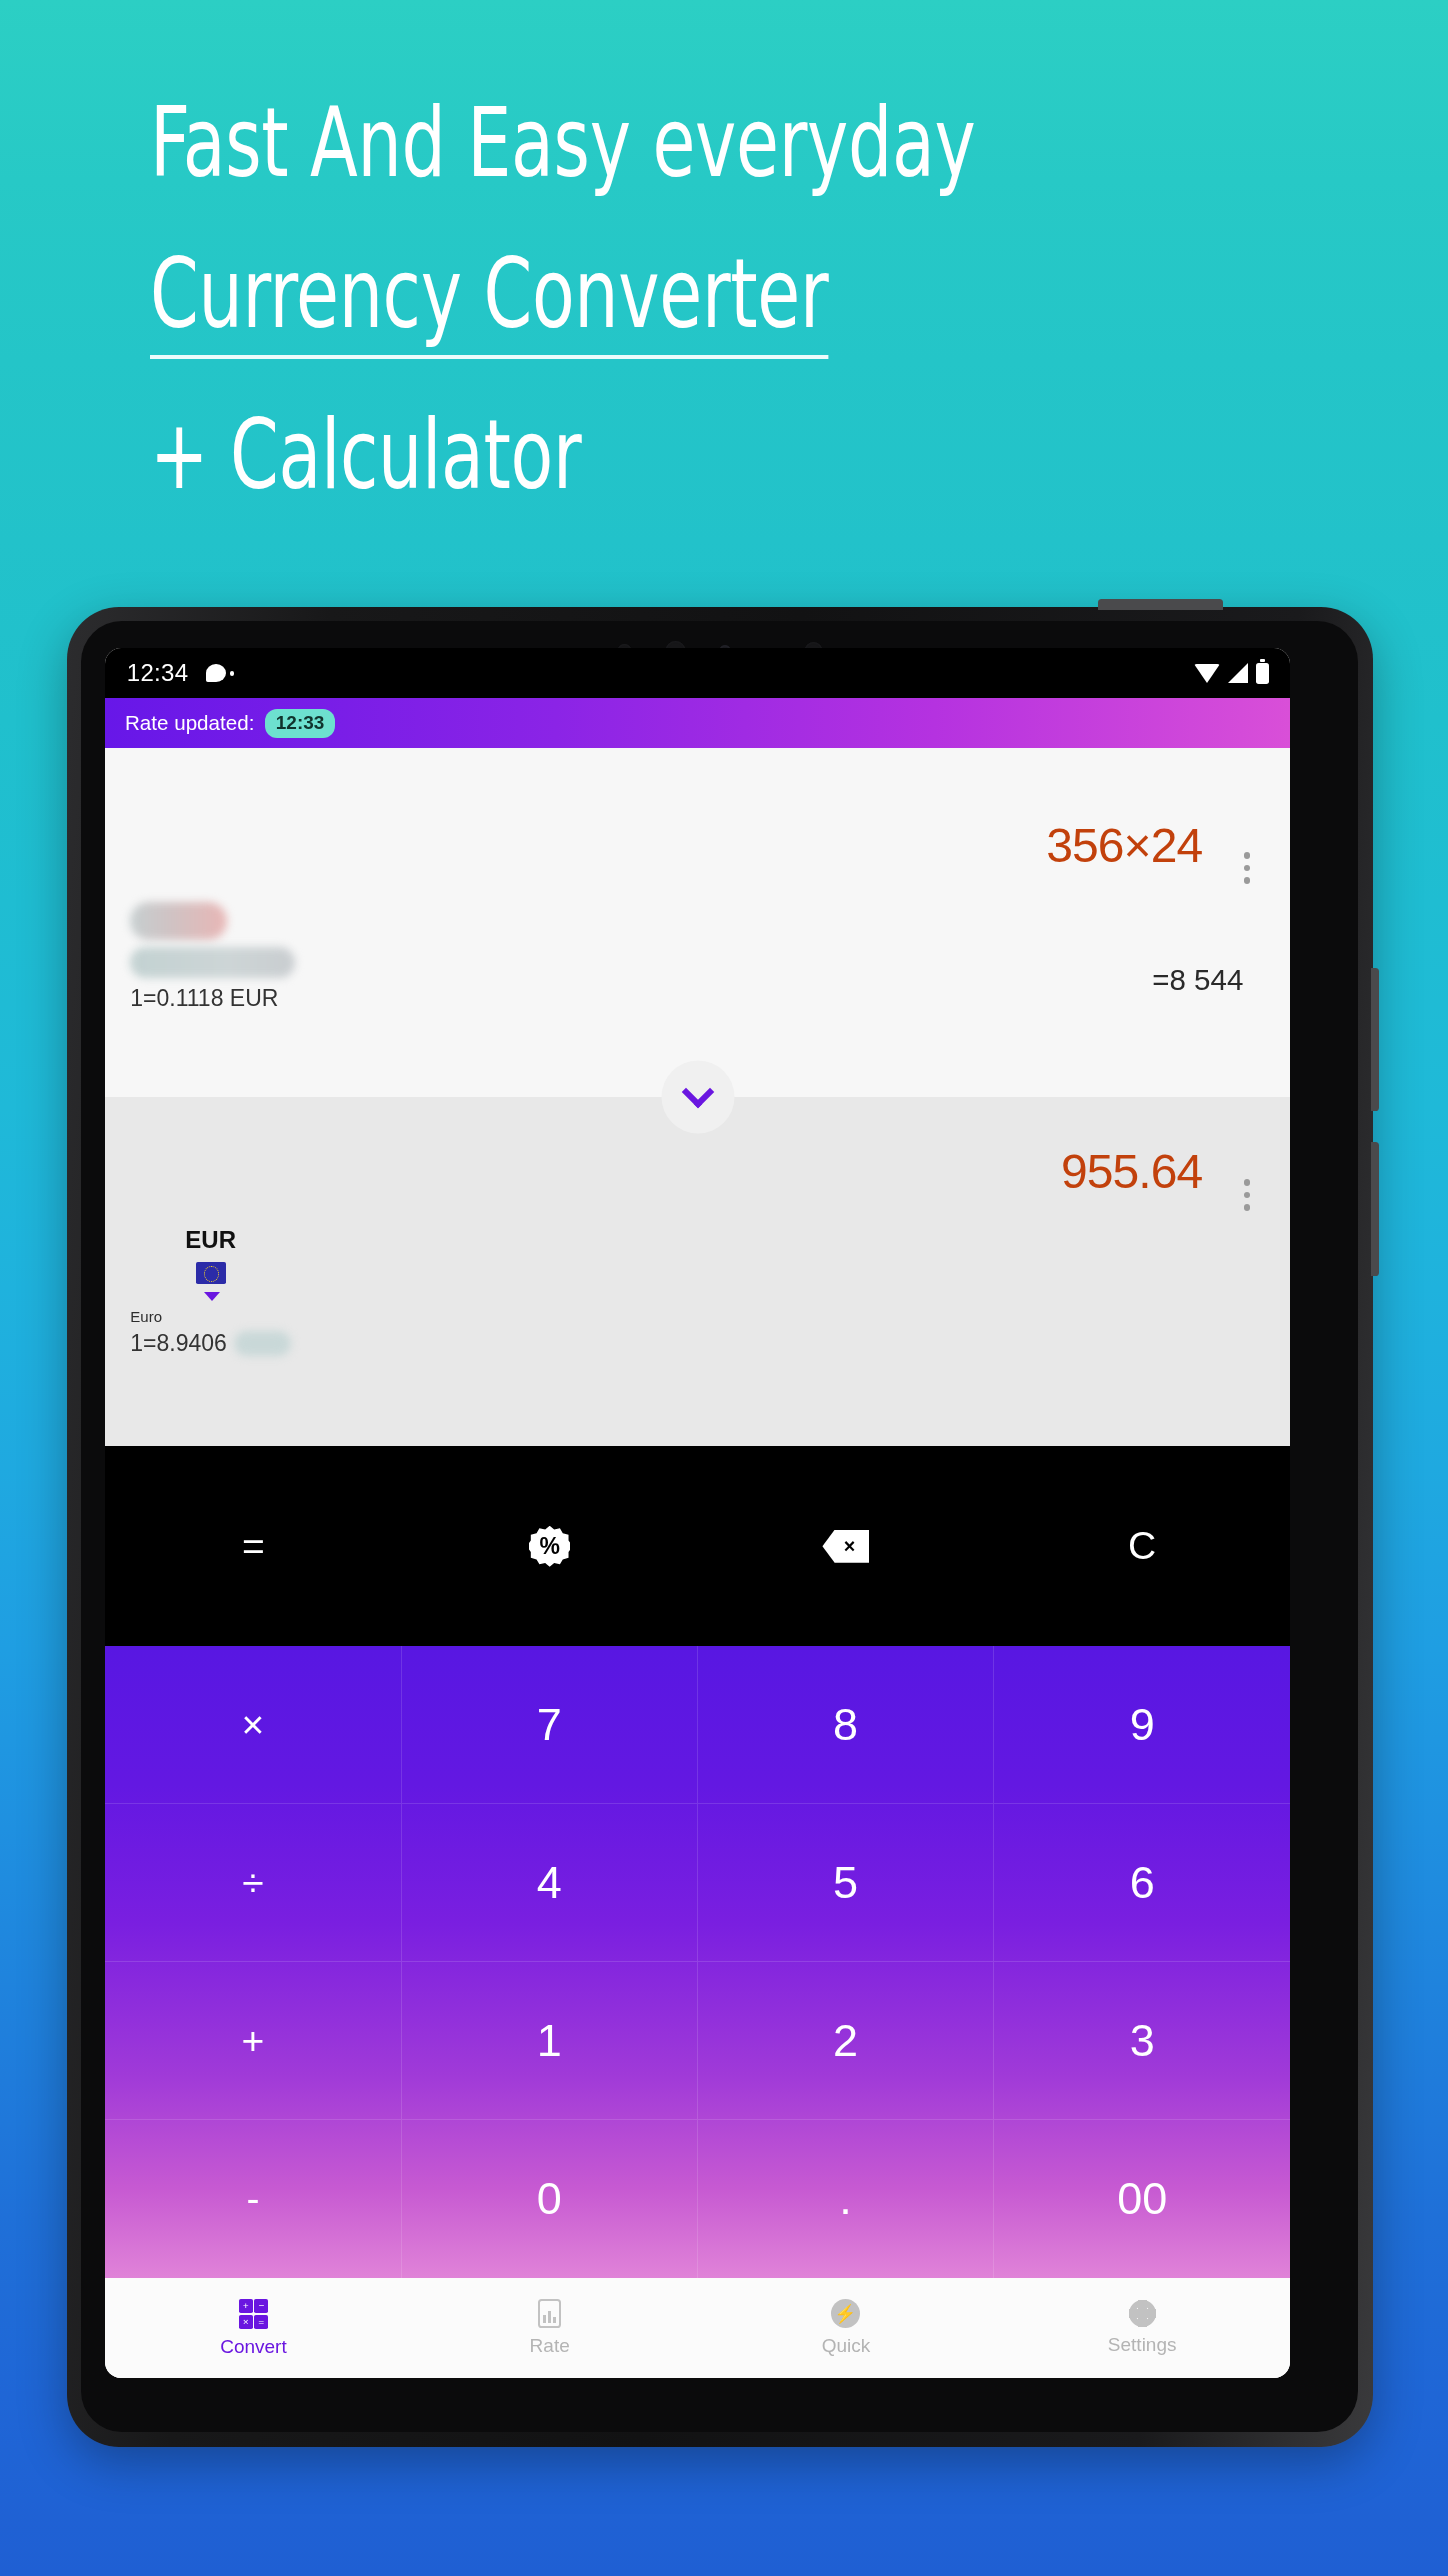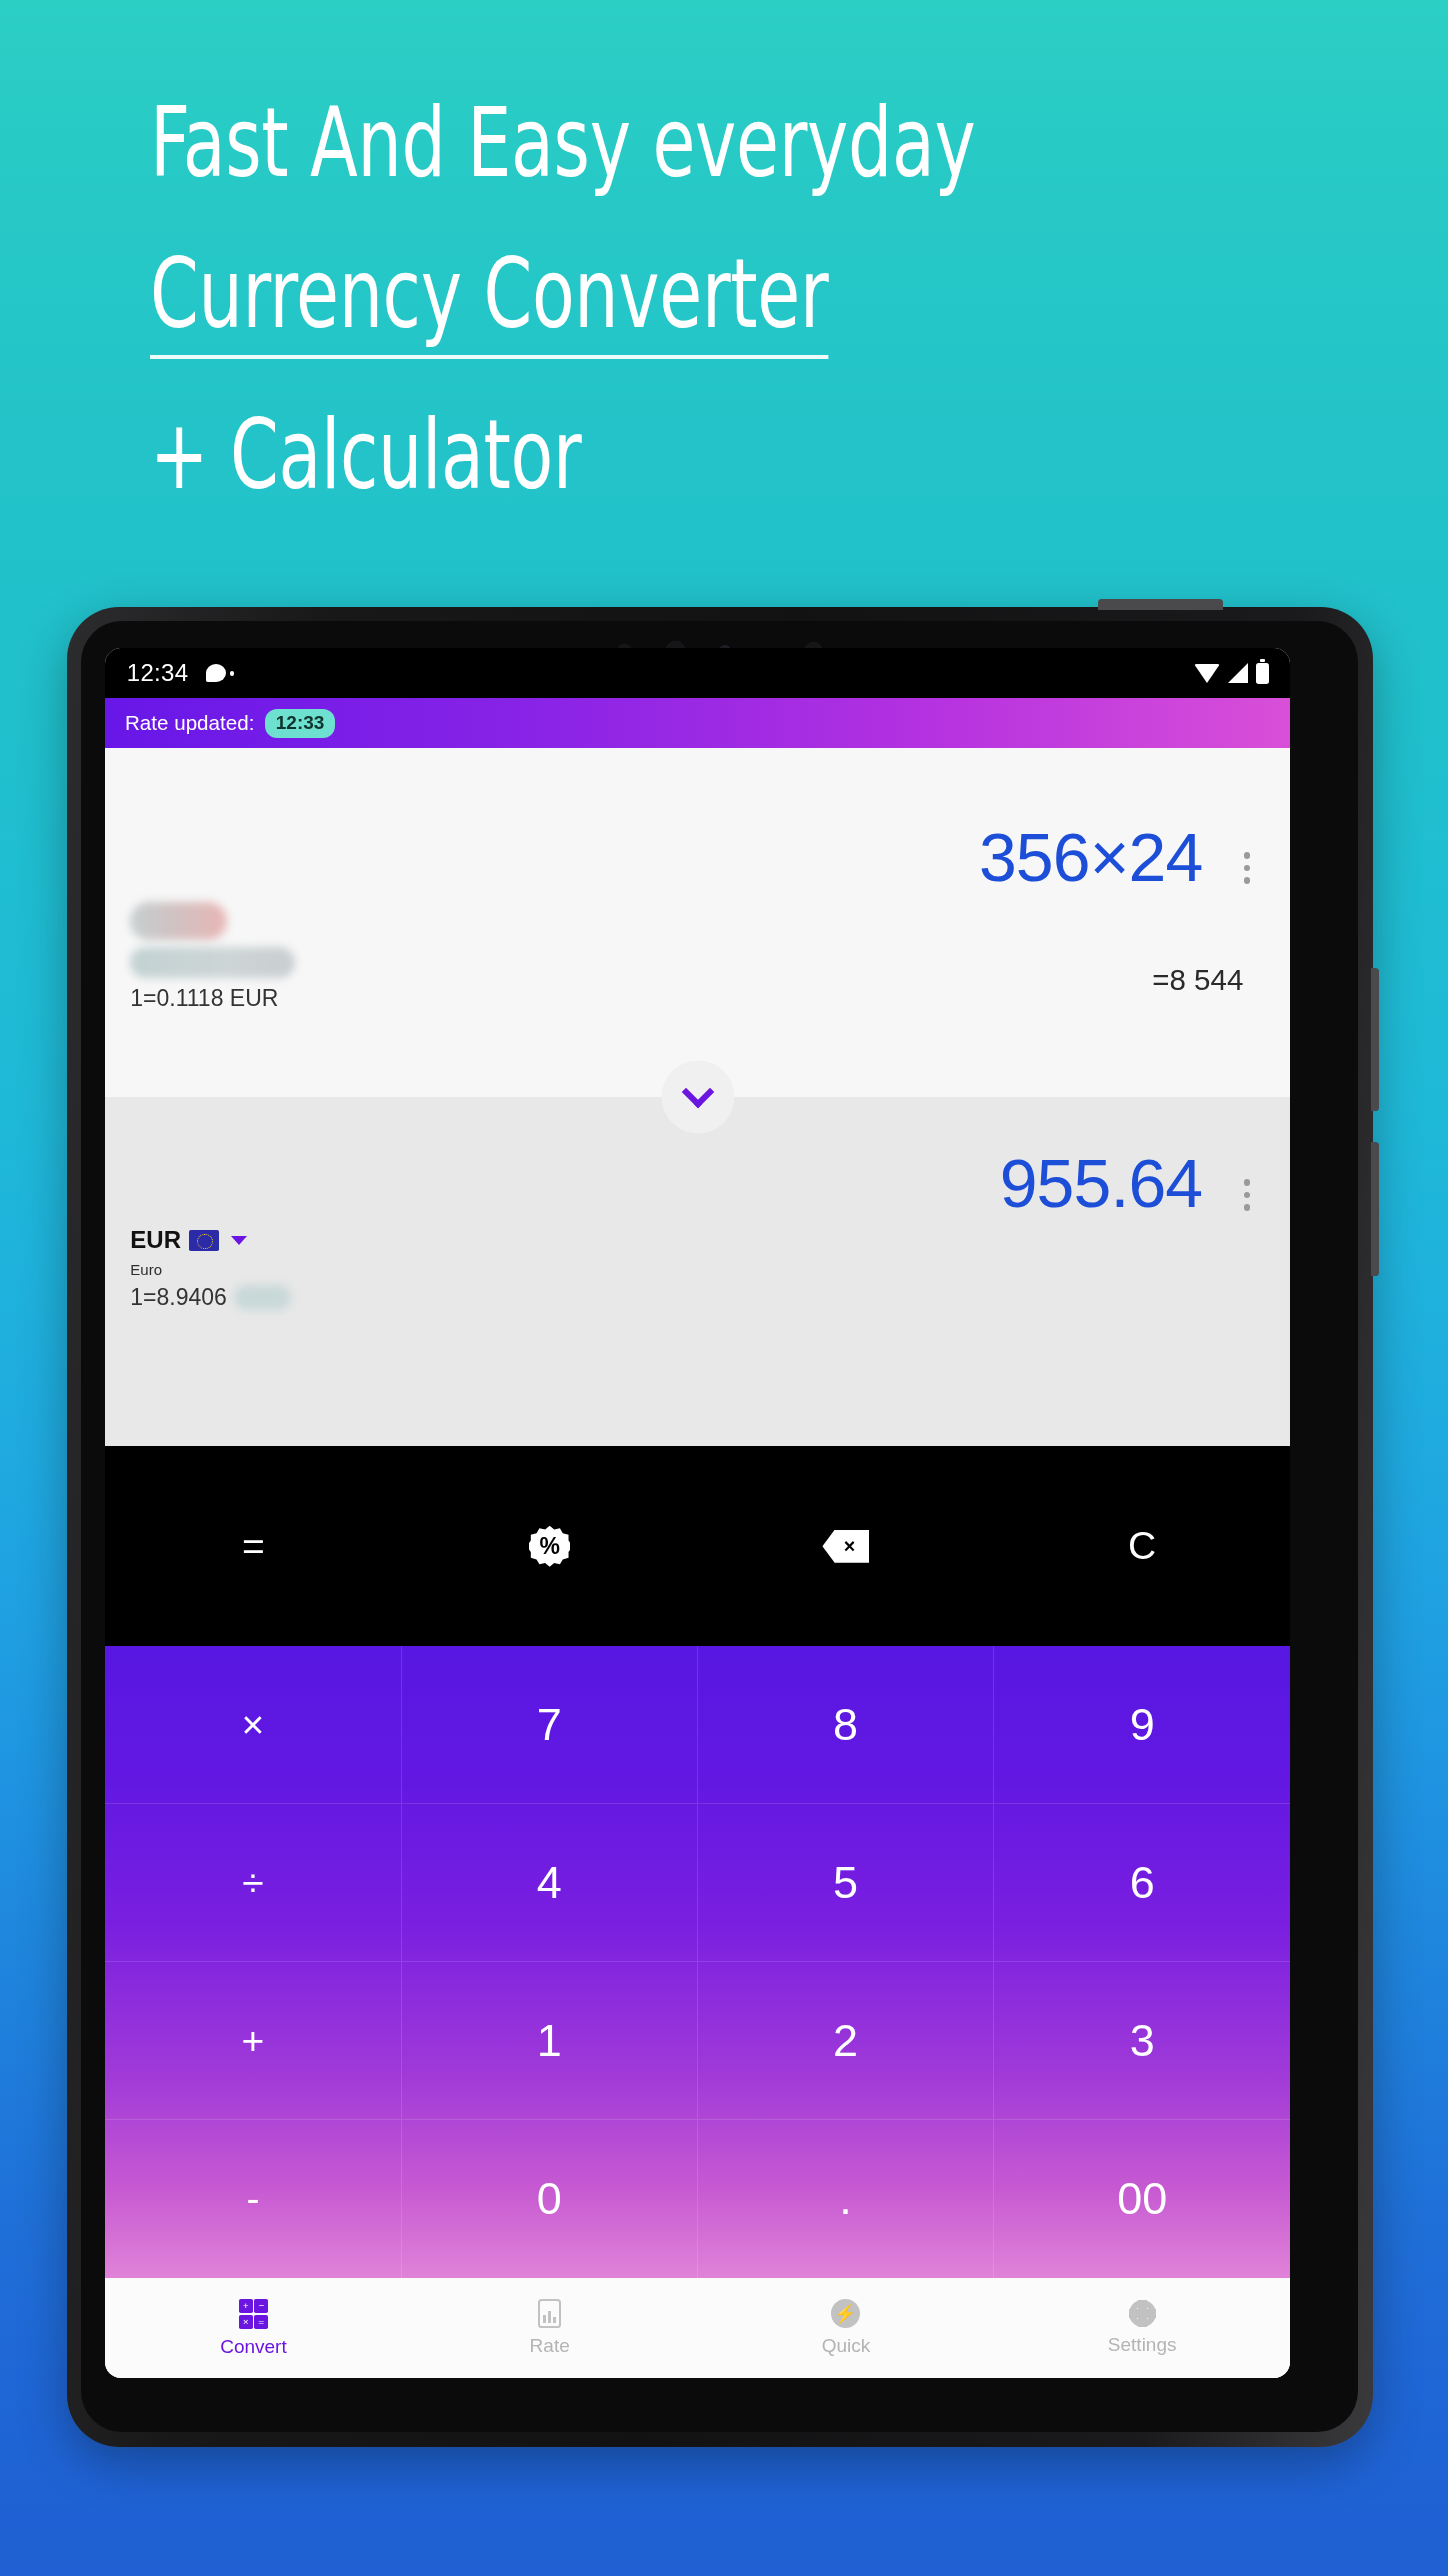--- a/index.html
+++ b/index.html
@@ -108,21 +108,21 @@
     padding:3.6px 10.7px; border-radius:12px;
   }
 
   
   .cur-row { position:relative; padding:0 23px; flex-shrink:0; }
   .cur-top { background:#f7f7f7; height:349px; }
   .cur-bottom { background:#e8e8e8; height:349px; }
 
   .cur-amount {
     position:absolute; right:88px; top:70px;
-    font-size:68px; color:#1d4ed8; font-weight:300;
+    font-size:48px; color:#c2410c; font-weight:300;
     letter-spacing:-0.9px;
   }
   .cur-bottom .cur-amount { top:47px; }
   .kebab { position:absolute; right:40px; display:flex; flex-direction:column; gap:6.3px; }
   .cur-top .kebab { top:104px; }
   .cur-bottom .kebab { top:82px; }
   .kebab i { width:6.3px; height:6.3px; border-radius:50%; background:#9a9a9a; display:block; }
 
   .cur-sub {
     position:absolute; right:47px;
@@ -140,21 +140,21 @@
     background:linear-gradient(90deg,#c6cfd0 0%, #cfc3c4 40%, #e8b6b5 100%);
     filter:blur(4.5px);
   }
   .blur-name {
     width:165px; height:31px; margin-bottom:7.2px;
     background:linear-gradient(90deg,#c3d2d2 0%, #cdd5d6 60%, #c9cdd0 100%);
     filter:blur(4.5px);
   }
   .cur-rate-line { font-size:23px; color:#333; display:flex; align-items:center; gap:3.6px; }
 
-  .cur-code-row { display:flex; align-items:center; gap:8px; margin-bottom:7.2px; }
+  .cur-code-row { display:flex; align-items:center; gap:8px; margin-bottom:7.2px;flex-direction:column; }
   .cur-code { font-size:24px; font-weight:bold; color:#111; }
   .eu-flag {
     width:30px; height:21.5px; background:#2b2ba8; border-radius:1.8px;
     position:relative; overflow:hidden;
   }
   .eu-flag:after {
     content:""; position:absolute; left:50%; top:50%;
     width:13.4px; height:13.4px; margin:-6.7px 0 0 -6.7px; border-radius:50%;
     border:1.8px dotted #f5d327;
   }

